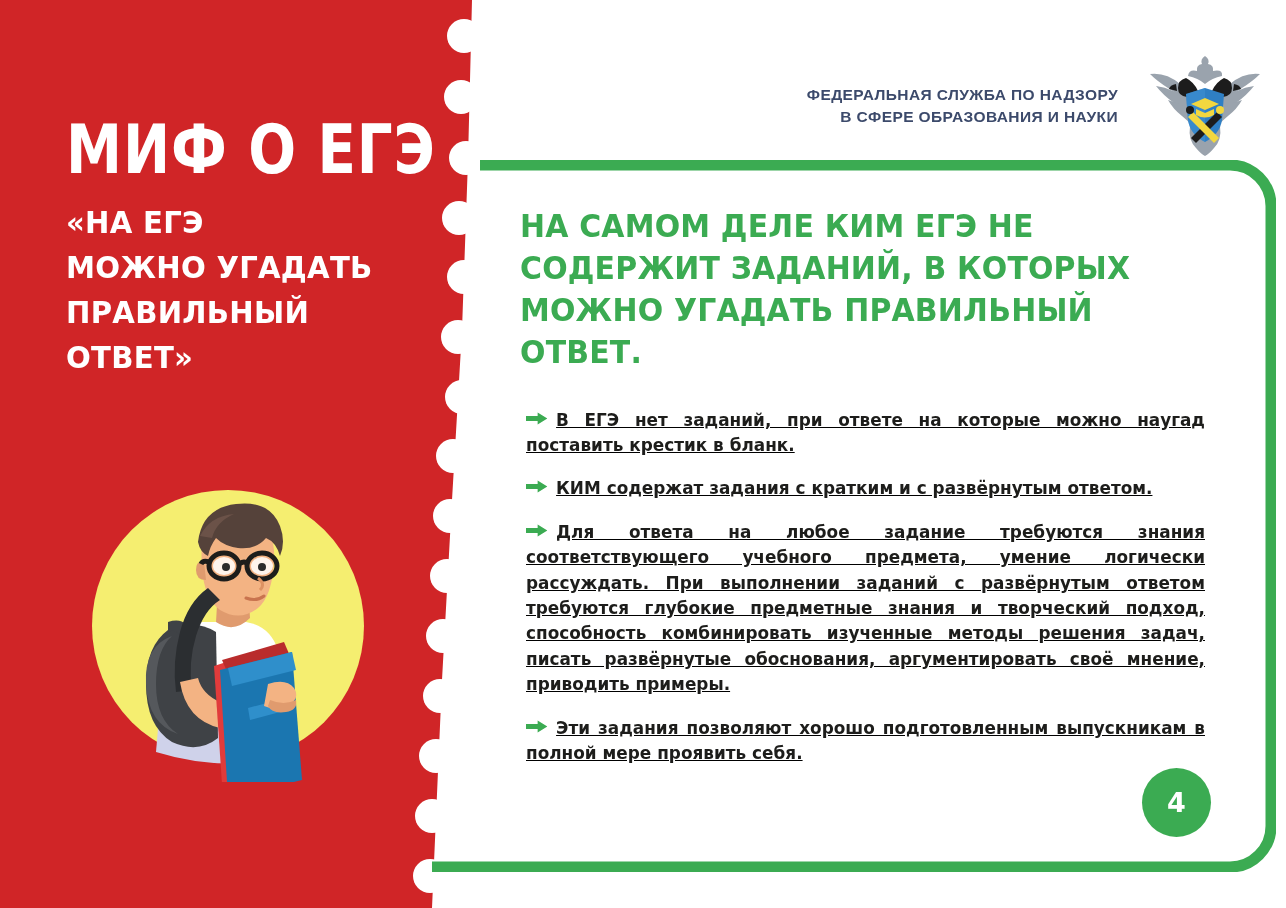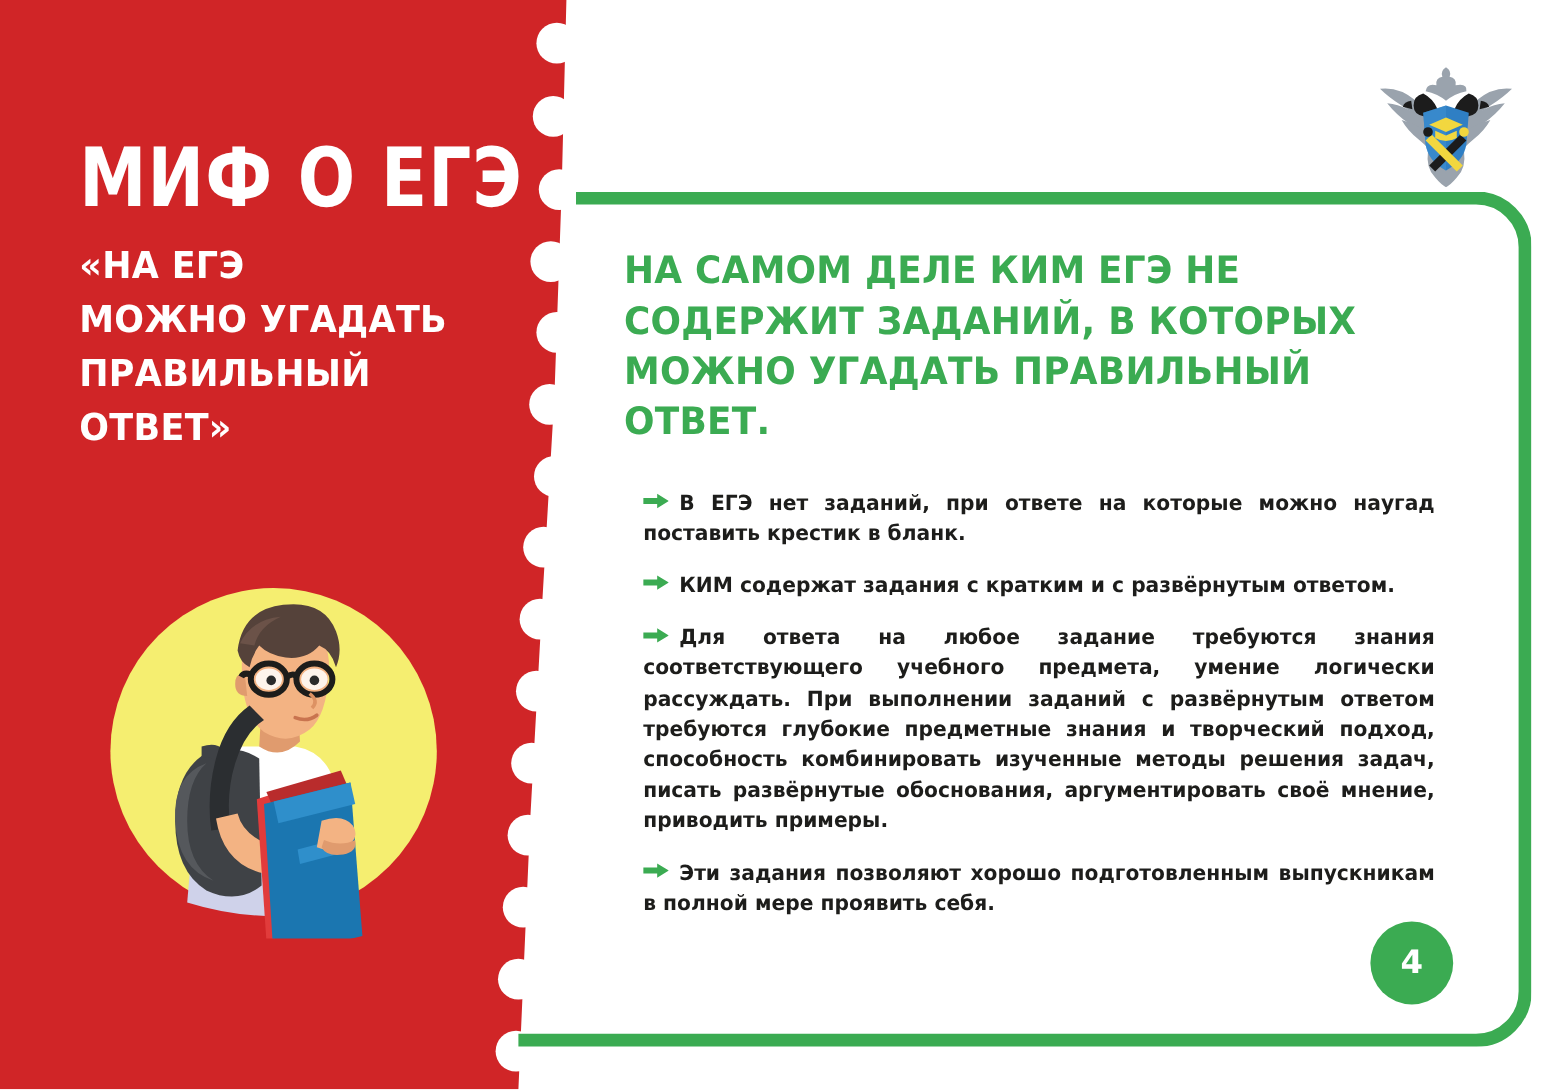--- a/index.html
+++ b/index.html
@@ -121,21 +121,21 @@
     color: #3bab52;
     font-size: 31.5px;
     line-height: 1.33;
     font-weight: bold;
     font-family: "DejaVu Sans", sans-serif;
     letter-spacing: 0.2px;
     transform: scaleX(0.95);
     transform-origin: left top;
     margin: 0 0 34px 0;
   }
-  .bullets { margin: 16px; }
+  .bullets { margin: 6px; text-decoration: underline; }
   .bullet {
     position: relative;
     color: #1d1d1b;
     font-size: 17.4px;
     line-height: 1.46;
     font-weight: bold;
     font-family: "DejaVu Sans", sans-serif;
     text-align: justify;
     margin-bottom: 18px;
     transform: scaleX(0.97);
@@ -262,20 +262,24 @@
       </g>
 
       <defs>
         <clipPath id="circClip">
             <circle cx="156" cy="156" r="136"></circle>
           </clipPath>
       </defs>
     </svg>
   </div>
 
+  <div class="org-title">
+    <div>ФЕДЕРАЛЬНАЯ СЛУЖБА ПО НАДЗОРУ</div>
+    <div>В СФЕРЕ ОБРАЗОВАНИЯ И НАУКИ</div>
+  </div>
 
   <div class="emblem">
     <svg viewBox="0 0 118 104" xmlns="http://www.w3.org/2000/svg" aria-hidden="true">
       <g fill="#9aa3ad">
         <path d="M59 4 q-5 3 -3 8 q-6 1 -5 7 q-8 -2 -9 5 q10 2 17 8 q7 -6 17 -8 q1 -7 -9 -5 q1 -6 -5 -7 q2 -5 -3 -8 z"></path>
         <path d="M4 22 q16 -2 30 10 q12 9 17 18 l-8 6 q-8 -12 -21 -20 q-11 -7 -18 -14 z"></path>
         <path d="M114 22 q-16 -2 -30 10 q-12 9 -17 18 l8 6 q8 -12 21 -20 q11 -7 18 -14 z"></path>
         <path d="M10 34 q18 2 32 16 q9 9 13 16 l-8 5 q-7 -11 -19 -20 q-11 -8 -18 -17 z"></path>
         <path d="M108 34 q-18 2 -32 16 q-9 9 -13 16 l8 5 q7 -11 19 -20 q11 -8 18 -17 z"></path>
         <path d="M22 48 q16 4 27 16 q7 8 10 14 l-7 4 q-6 -10 -16 -18 q-9 -7 -14 -16 z"></path>

